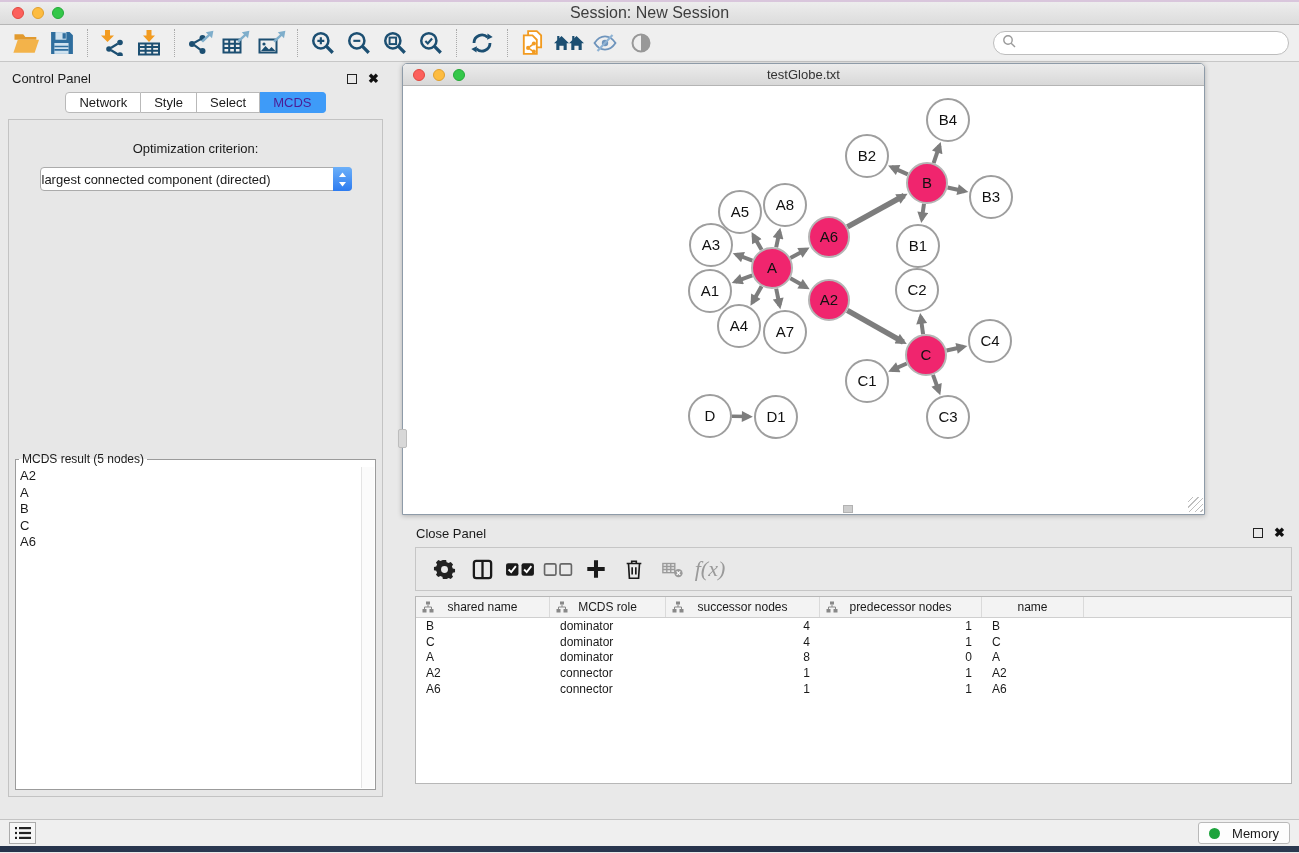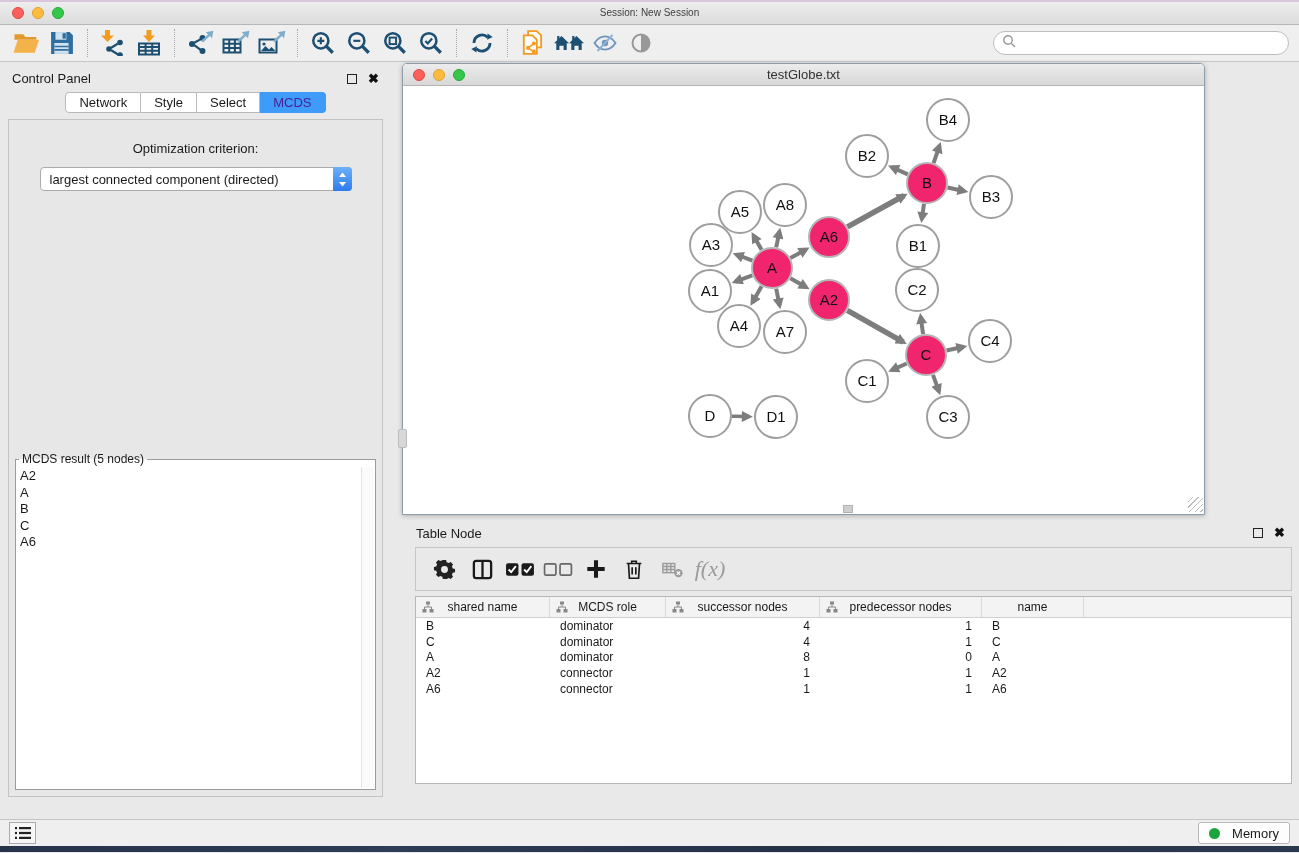--- a/index.html
+++ b/index.html
@@ -7,21 +7,21 @@
   body { font-family:"Liberation Sans", sans-serif; background:#E9E9E9; color:#1a1a1a; }
   .app { position:relative; width:1299px; height:853px; }
 
   
   .titlebar { height:25px; background:linear-gradient(#EDEDED,#DCDCDC); border-top:2px solid #D9C6DC;
               border-bottom:1px solid #B6B6B6; position:relative; }
   .traffic { position:absolute; left:12px; top:5px; display:flex; gap:8px; }
   .tl { width:12px; height:12px; border-radius:50%; display:inline-block; }
   .tl.red{ background:#FC605C; border:1px solid #E1483F;} .tl.yellow{background:#FDBC40; border:1px solid #E0A02E;}
   .tl.green{background:#34C749; border:1px solid #24A939;}
-  .apptitle { text-align:center; font-size:10px; color:#3e3e3e; line-height:22px; }
+  .apptitle { text-align:center; font-size:16px; color:#3e3e3e; line-height:22px; }
 
   
   .toolbar { height:37px; background:#EFEFEF; border-bottom:1px solid #C7C7C7; display:flex; align-items:center; padding:0 8px; }
   #tool-groups { display:flex; align-items:center; }
   .tool { width:36px; height:32px; display:flex; align-items:center; justify-content:center; cursor:pointer; }
   .tool.dis { opacity:.9; cursor:default; }
   .tsep { width:1px; height:28px; border-left:1px dotted #A9A9A9; margin:0 7px; }
   .search { margin-left:auto; width:296px; height:24px; background:#fff; border:1px solid #BDBDBD; border-radius:12px;
             display:flex; align-items:center; padding:0 8px; margin-right:2px; }
   .search input { border:none; outline:none; flex:1; font-size:12px; margin-left:5px; background:transparent; }
@@ -38,21 +38,21 @@
   .seg { display:inline-flex; }
   .seg .sg { background:#fff; border:1px solid #B9B9B9; border-left:none; padding:2px 13px; font-size:13px; cursor:pointer; white-space:nowrap; }
   .seg .sg:first-child { border-left:1px solid #B9B9B9; border-radius:4px 0 0 4px; }
   .seg .sg:last-child { border-radius:0 4px 4px 0; }
   .seg .sg.active { background:#3E9BF8; border-color:#3E9BF8; color:#4c1d95; }
   .cp-tabs-row { text-align:center; margin-top:6px; }
   .tab-panel { margin:6px 8px 0; border:1px solid #C3C3C3; background:#E7E7E7; height:678px; position:relative; }
   .crit-label { text-align:center; font-size:13px; margin-top:21px; }
   .combo { margin:11px auto 0; width:312px; height:24px; background:#fff; border:1px solid #ABABAB; border-radius:4px;
            display:flex; align-items:center; cursor:pointer; }
-  .combo-text { flex:1; font-size:13px; padding-left:9px; white-space:nowrap; }
+  .combo-text { flex:1; font-size:13px; padding-left:1px; white-space:nowrap; }
   .combo-btn { width:19px; height:24px; margin:-1px -1px -1px 0; background:linear-gradient(#6CB0F9,#2D7BF0);
                border-radius:0 4px 4px 0; display:flex; align-items:center; justify-content:center; }
   .btn-row { display:flex; justify-content:center; gap:17px; margin-top:13px; }
   .mac-btn { background:#fff; border:1px solid #ACACAC; border-radius:4px; font-size:13px; padding:3px 15px;
              font-family:"Liberation Sans",sans-serif; cursor:pointer; }
   .result-box { position:absolute; left:6px; right:6px; top:332px; bottom:6px; border:1px solid #9B9B9B;
                 background:#fff; padding:0; }
   .result-box legend { font-size:12px; margin-left:3px; padding:0 3px; }
   .result-list { position:absolute; left:4px; right:16px; top:2px; bottom:2px; font-size:13px; line-height:16.5px; overflow:hidden; }
   .ritem { cursor:pointer; }
@@ -422,21 +422,21 @@
             </g>
           </svg>
         <div class="mini-handle-bottom"></div>
         <div class="grip"></div>
       </div>
       <div class="mini-handle-left"></div>
     </div>
 
     <div class="table-panel">
       <div class="tp-head">
-        <span class="panel-title">Table Node</span>
+        <span class="panel-title">Close Panel</span>
         <span class="ph-btns">
           <span class="float-btn"></span>
           <span class="close-btn">✖</span>
         </span>
       </div>
       <div class="tp-toolbar" id="tp-toolbar">
           <span class="tp-tool">
             <svg width="23" height="23" viewBox="0 0 24 24" fill="#222">
               <path d="M10.3 2h3.4l.5 2.4a7.7 7.7 0 012 .9l2.3-1 2.4 2.4-1.2 2.1c.4.7.7 1.4.9 2.1l2.4.6v3.3l-2.4.6a7.7 7.7 0 01-.9 2.1l1.2 2.1-2.4 2.4-2.2-1.1a7.7 7.7 0 01-2.1.9L13.7 22h-3.4l-.5-2.4a7.7 7.7 0 01-2.1-.9l-2.2 1.1-2.4-2.4 1.2-2.1a7.7 7.7 0 01-.9-2.1L1 12.7V9.4l2.4-.5c.2-.8.5-1.5.9-2.2L3.1 4.6 5.5 2.2l2.3 1a7.7 7.7 0 012.5-1.2z"></path>
               <circle cx="12" cy="12" r="3.6" fill="#E9E9E9"></circle>

